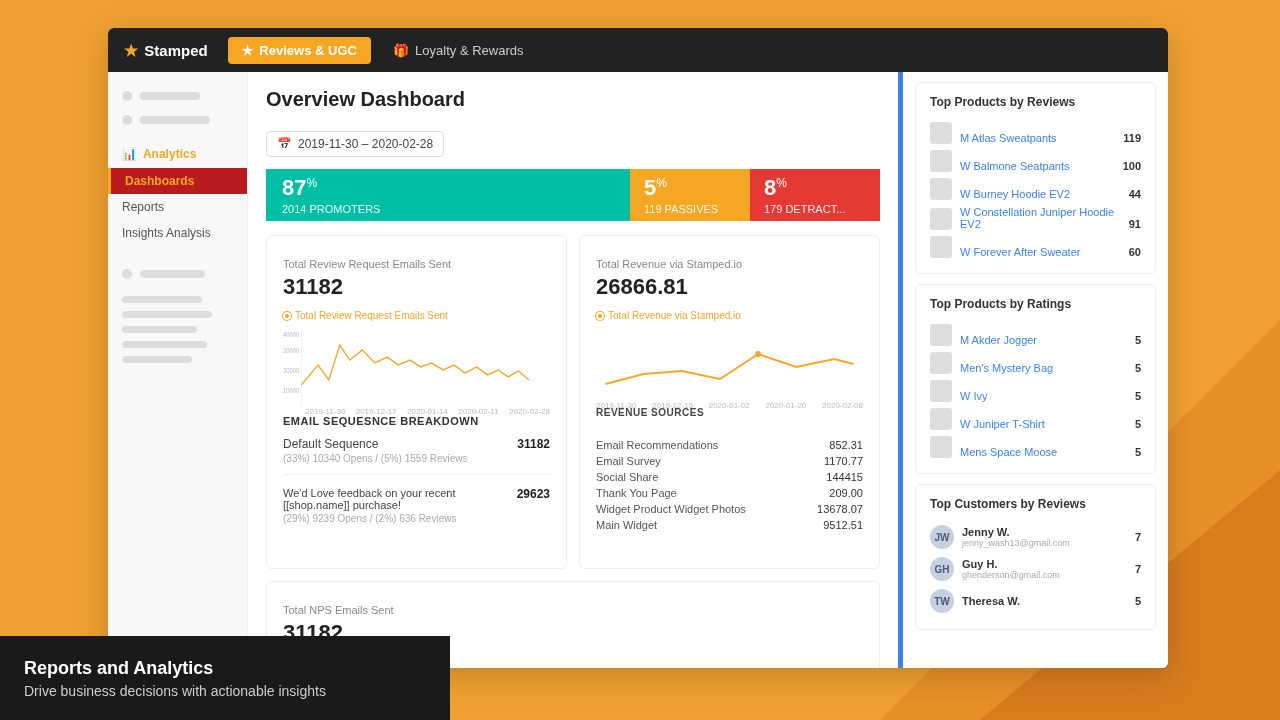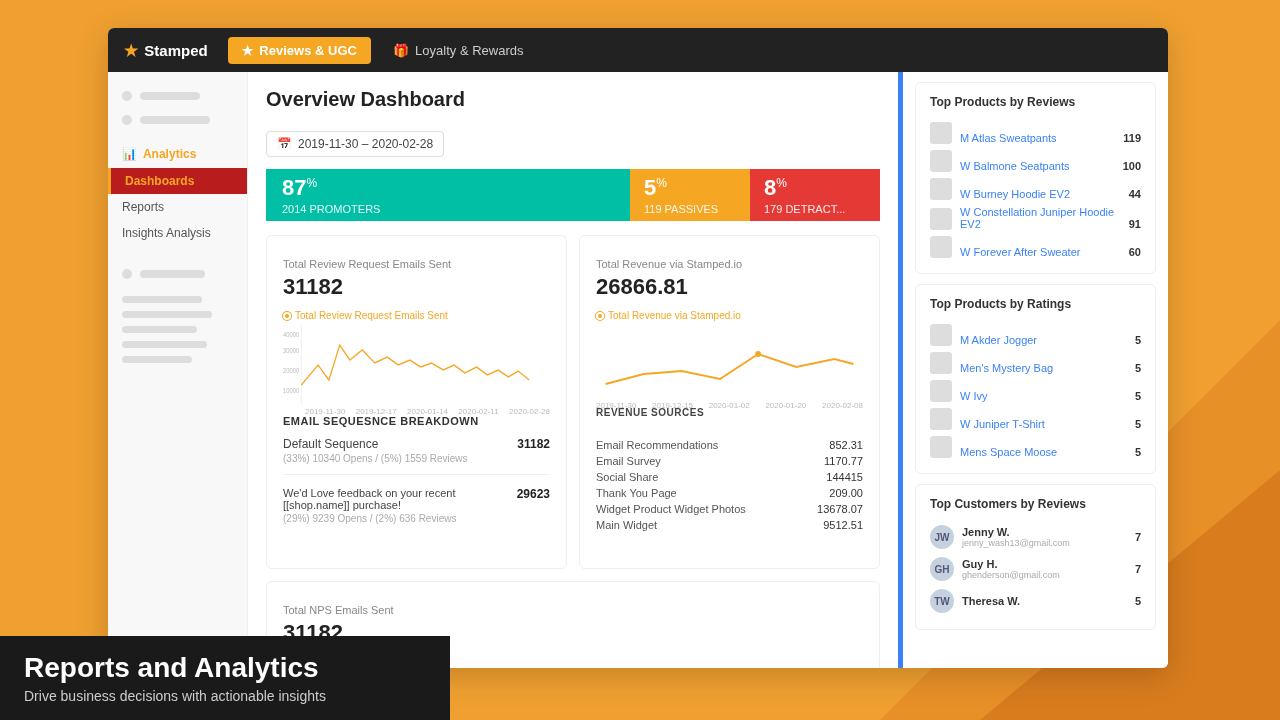--- a/index.html
+++ b/index.html
@@ -31,21 +31,21 @@
       width: 450px;
       height: 84px;
       background: #1a1a1a;
       z-index: 5;
       display: flex;
       flex-direction: column;
       justify-content: center;
       padding: 16px 24px;
     }
     .bottom-bar-title {
-      font-size: 28px;
+      font-size: 18px;
       font-weight: 700;
       color: #fff;
     }
     .bottom-bar-sub {
       font-size: 14px;
       color: #ccc;
       margin-top: 4px;
     }
 
     

